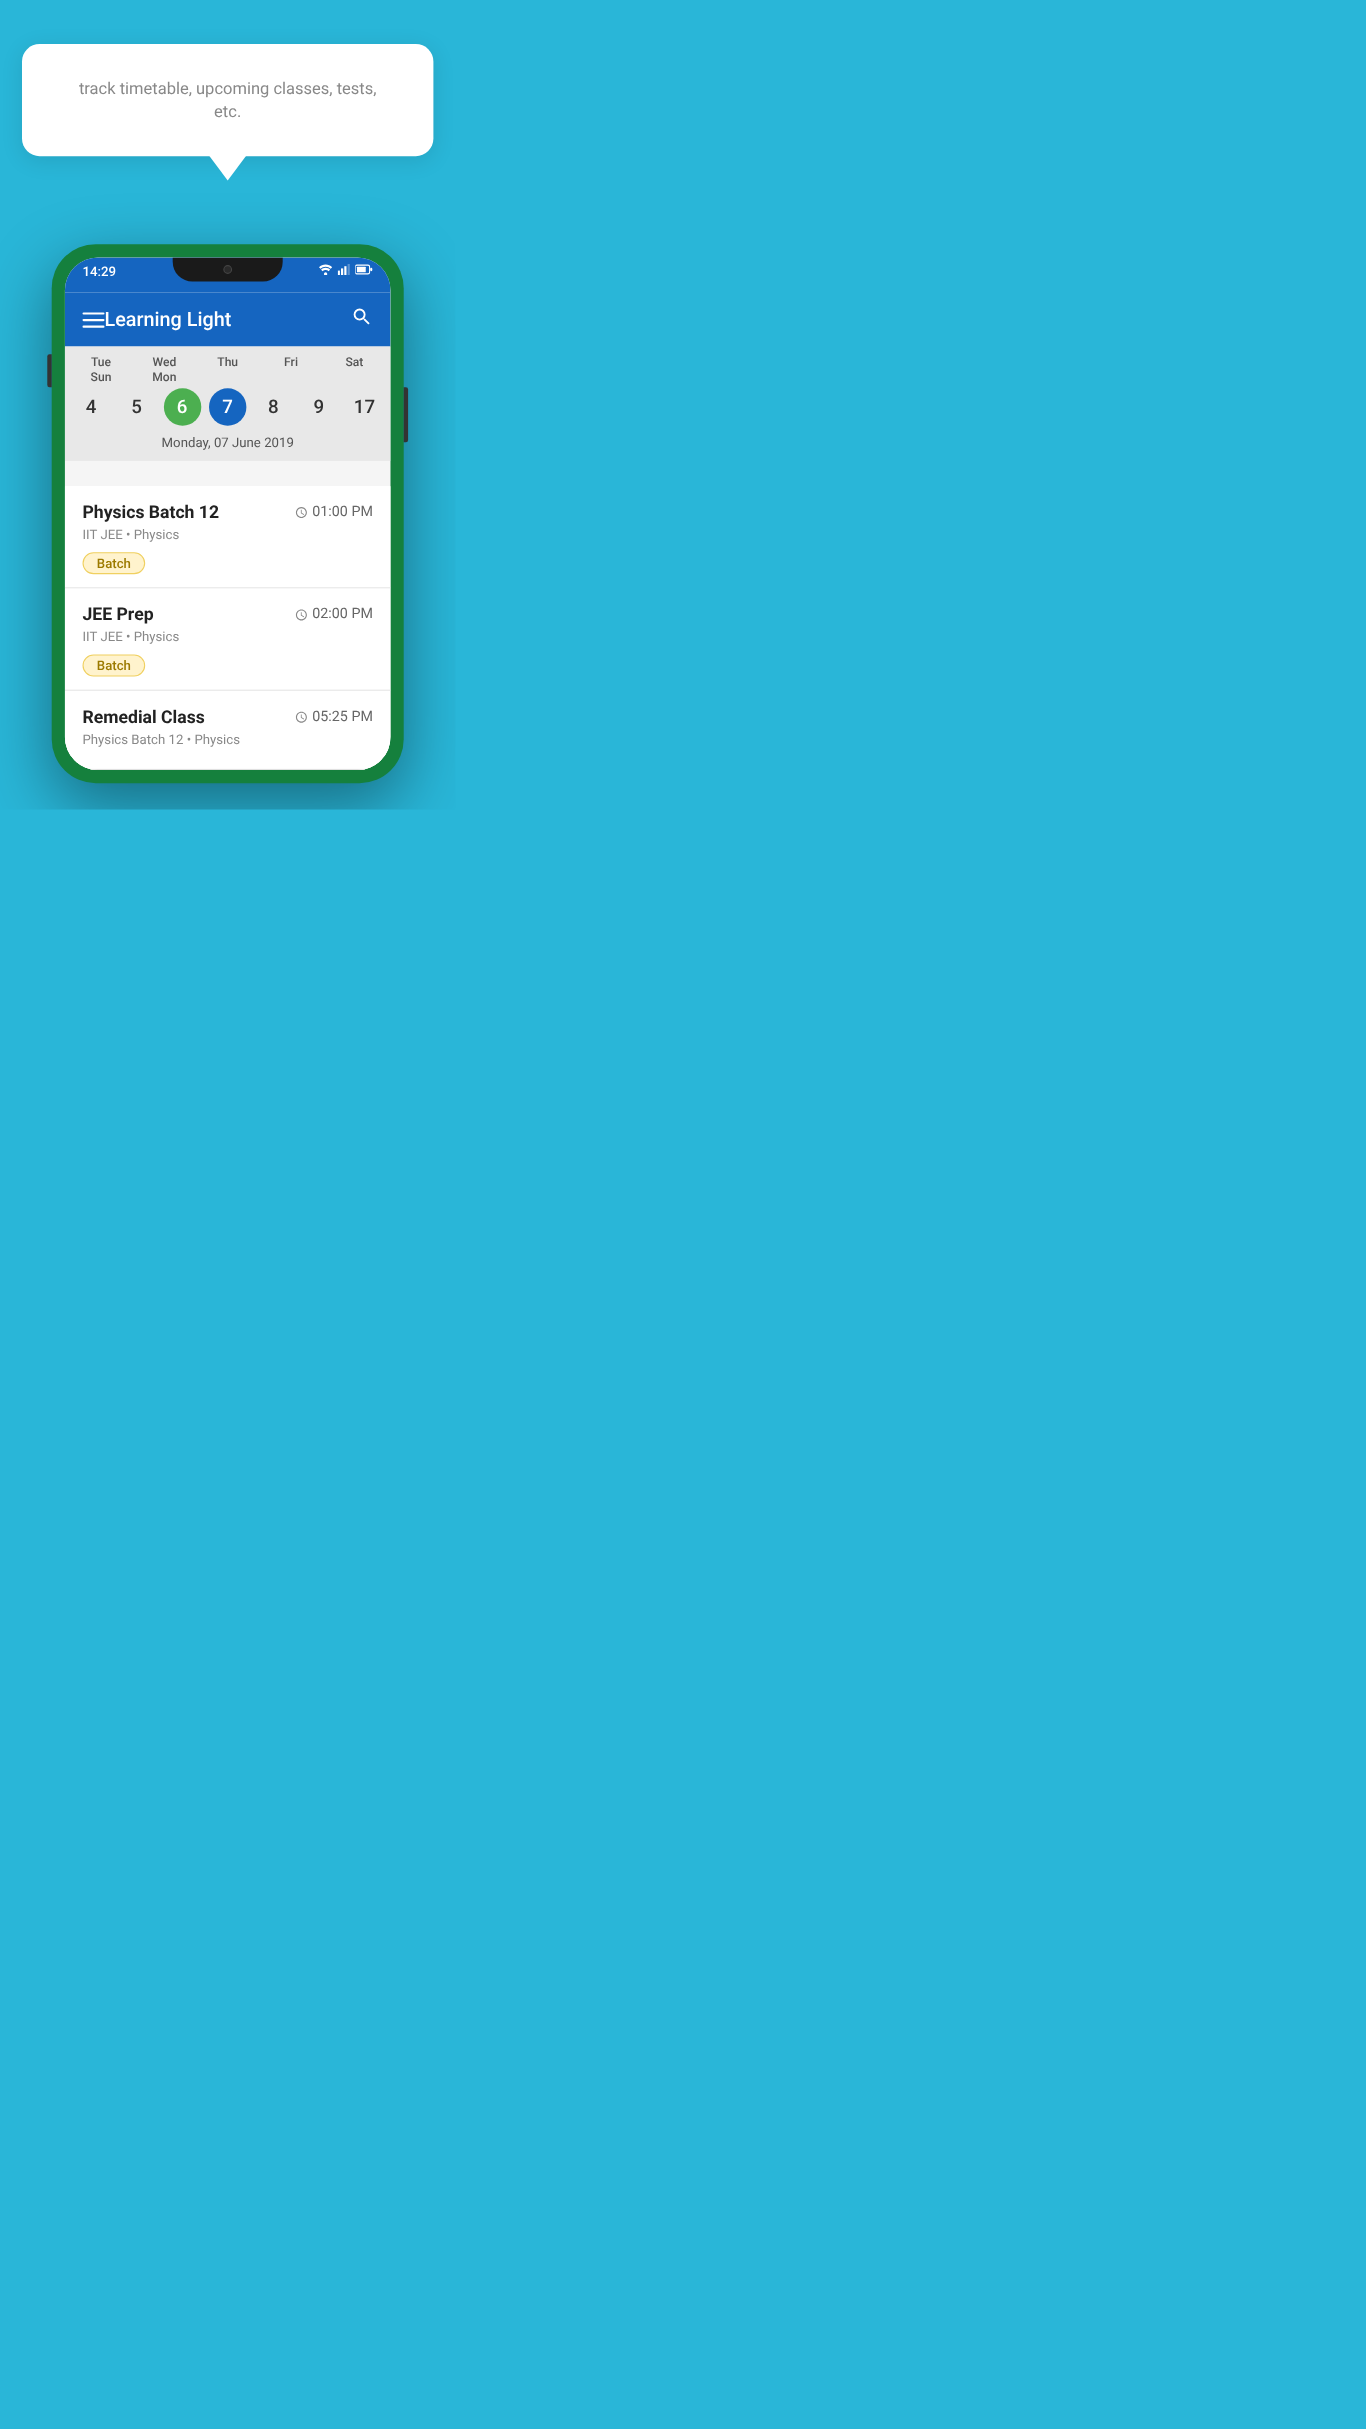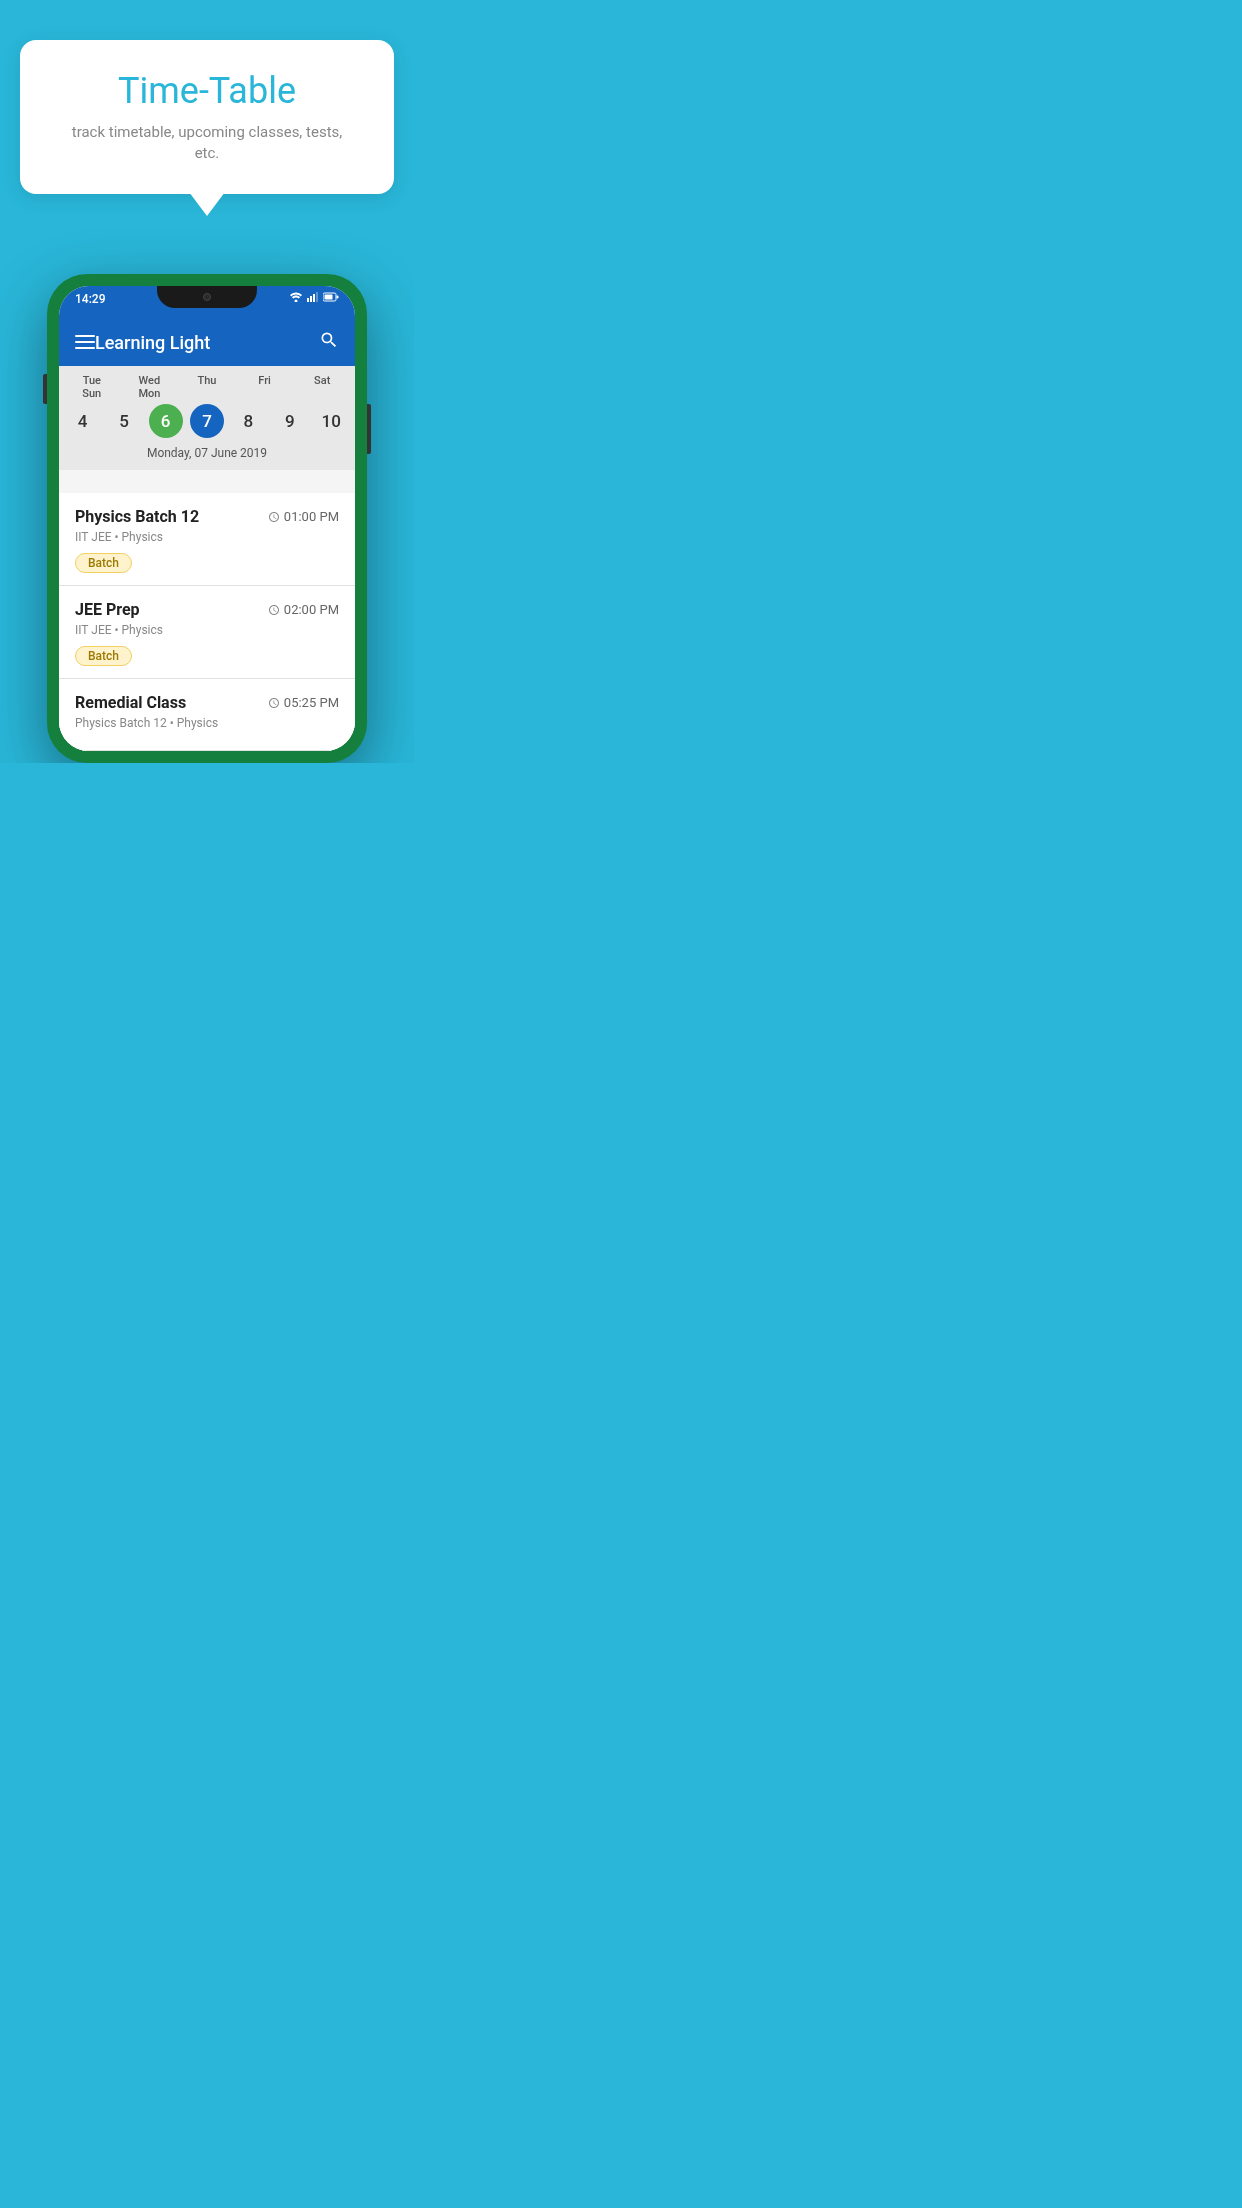--- a/index.html
+++ b/index.html
@@ -299,21 +299,20 @@
       border-radius: 20px;
       padding: 2px 12px;
       font-size: 12px;
       font-weight: 500;
     }
   </style>
 </head>
 <body>
 
 <div class="speech-bubble">
-  <div class="bubble-title">Time-Table</div>
   <div class="bubble-subtitle">track timetable, upcoming classes, tests, etc.</div>
 </div>
 
 <div class="phone-container">
   <div class="phone-outer">
     <div class="phone-inner">
 
       <div class="notch-area">
         <span class="status-time">14:29</span>
         <div class="notch-bump">
@@ -368,21 +367,21 @@
           <span class="day-label">Sun</span>
           <span class="day-label">Mon</span>
         </div>
         <div class="day-numbers">
           <div class="day-num">4</div>
           <div class="day-num">5</div>
           <div class="day-num today">6</div>
           <div class="day-num selected">7</div>
           <div class="day-num">8</div>
           <div class="day-num">9</div>
-          <div class="day-num">10</div>
+          <div class="day-num">17</div>
         </div>
         <div class="selected-date-label">Monday, 07 June 2019</div>
       </div>
 
       <div class="class-list">
 
         <div class="class-item">
           <div class="class-item-header">
             <span class="class-name">Physics Batch 12</span>
             <span class="class-time">

